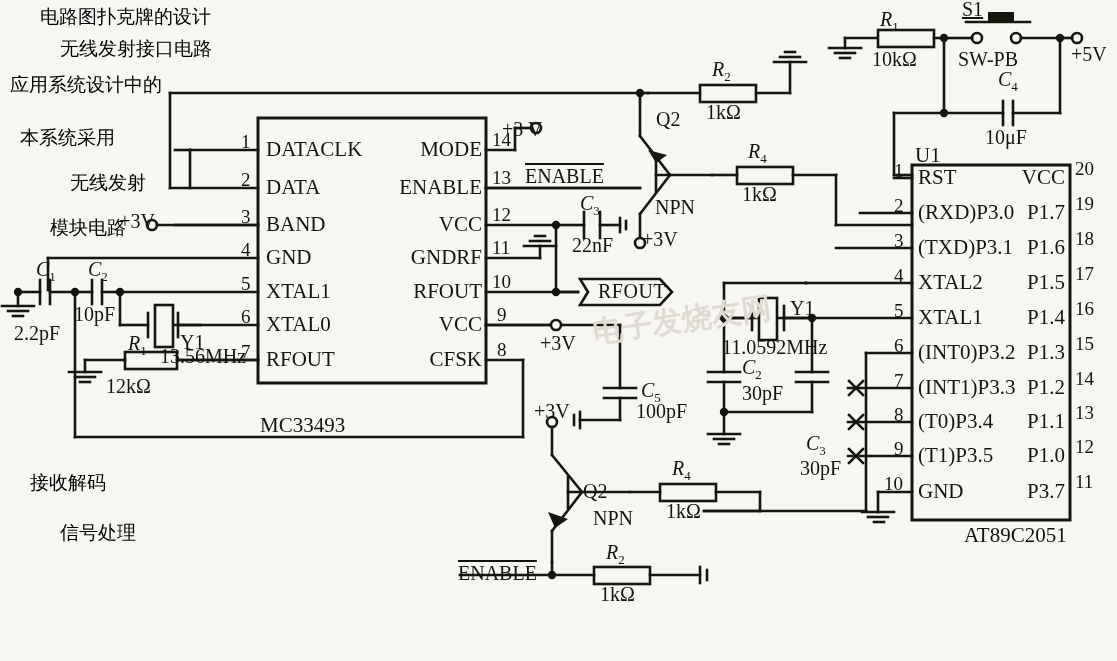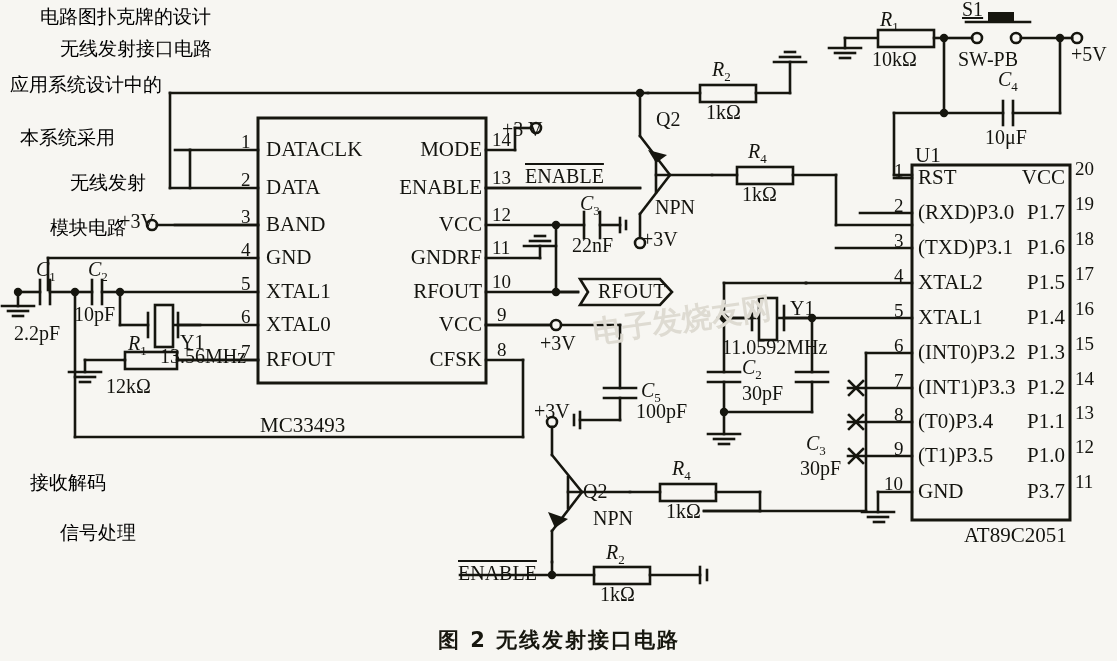--- a/index.html
+++ b/index.html
@@ -431,15 +431,14 @@
 
   <div class="lbl val" style="left:583px;top:480px;">Q2</div>
   <div class="lbl val" style="left:593px;top:507px;">NPN</div>
 
   <div class="lbl refdes" style="left:672px;top:457px;"><span>R</span><span class="sub">4</span></div>
   <div class="lbl val" style="left:666px;top:500px;">1kΩ</div>
 
   <div class="lbl refdes" style="left:606px;top:541px;"><span>R</span><span class="sub">2</span></div>
   <div class="lbl val" style="left:600px;top:583px;">1kΩ</div>
 
-  <div class="lbl caption" style="left:559px;top:626px;transform:translateX(-50%);">图 2    无线发射接口电路</div>
 
 </div>
 
 </body></html>

